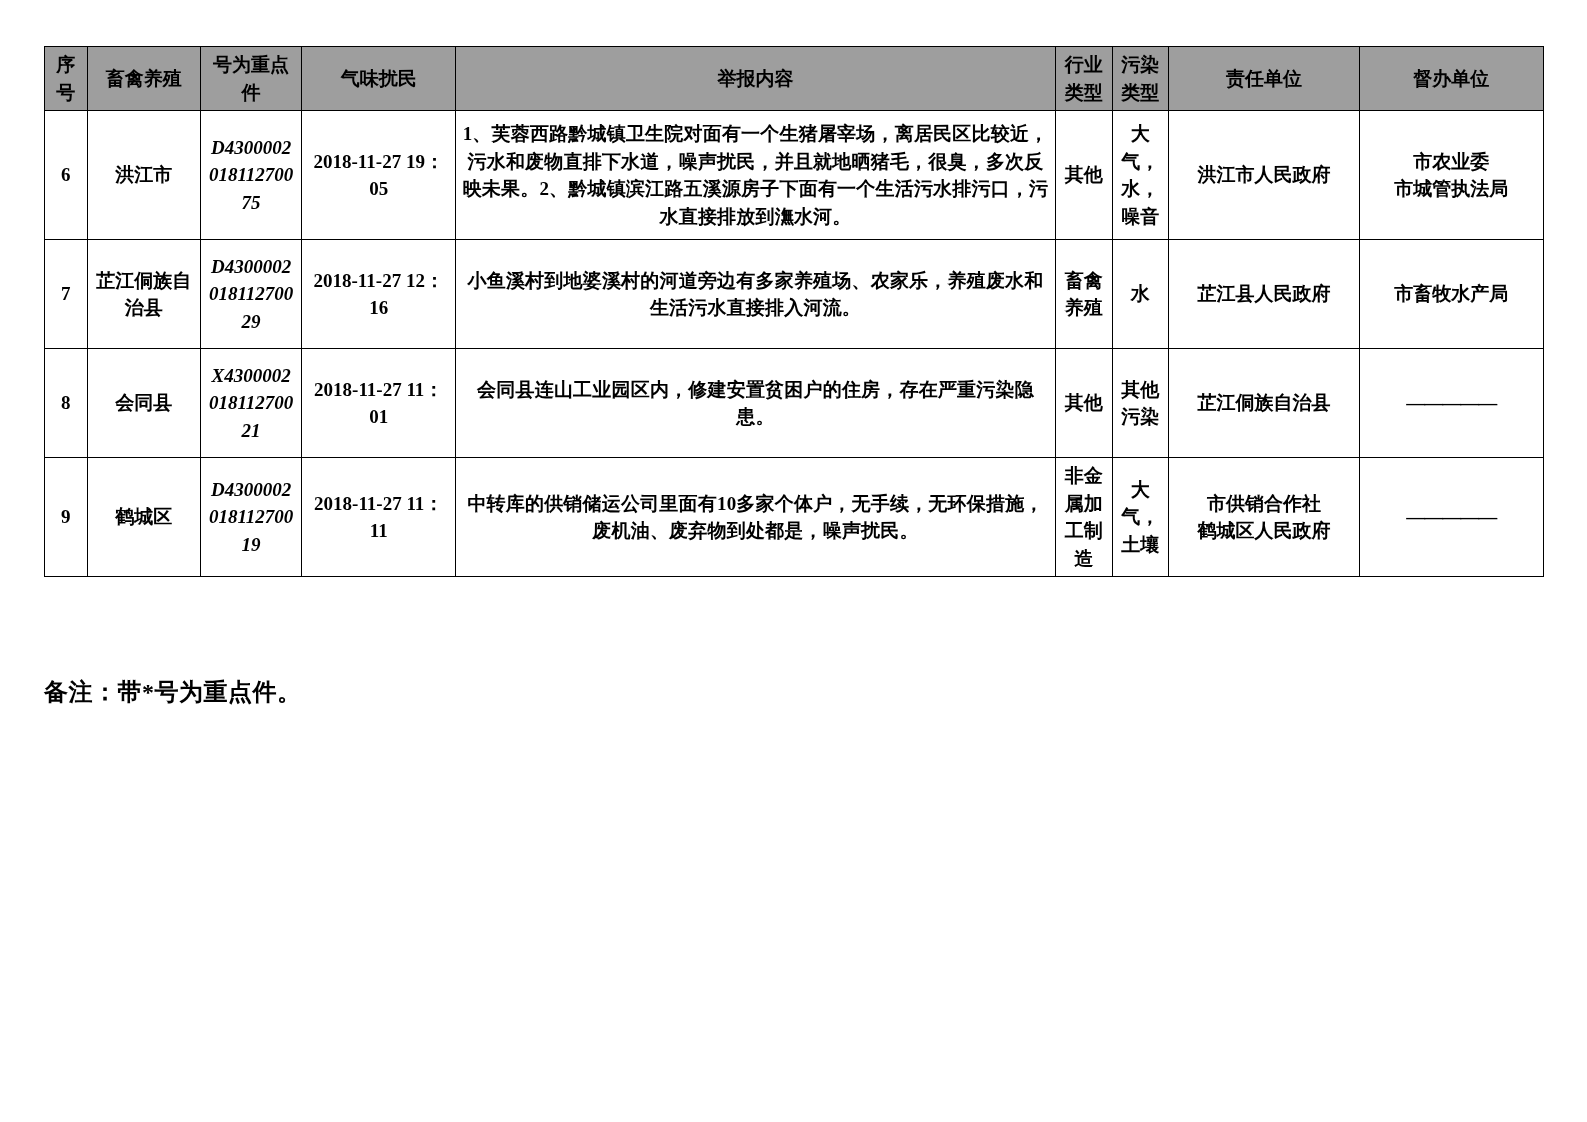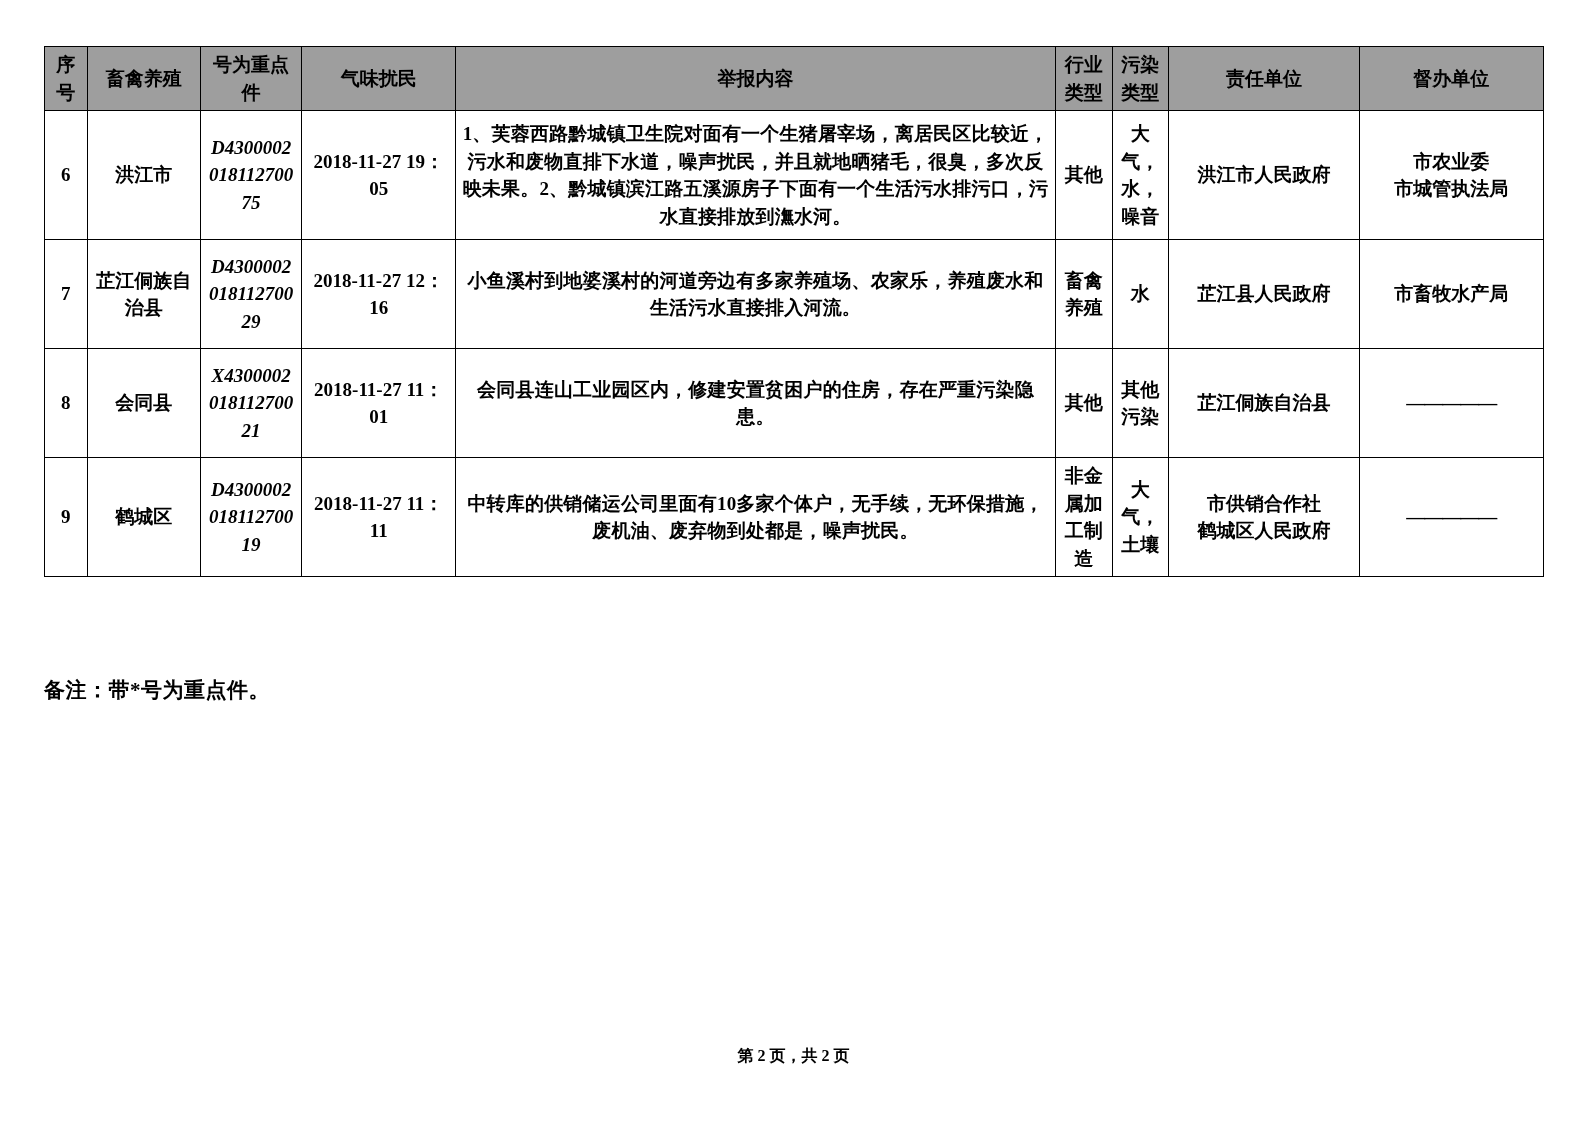--- a/index.html
+++ b/index.html
@@ -87,21 +87,21 @@
   }
   .row-6 td { height: 120px; }
   .row-7 td { height: 100px; }
   .row-8 td { height: 100px; }
   .row-9 td { height: 110px; }
 
   .note {
     position: absolute;
     left: 44px;
     top: 676px;
-    font-size: 21px;
+    font-size: 24px;
     font-weight: bold;
     letter-spacing: 0.5px;
   }
   .footer {
     position: absolute;
     left: 0;
     top: 1046px;
     width: 1587px;
     text-align: center;
     font-size: 16px;
@@ -184,15 +184,14 @@
         <td class="narrow-cell">非金属加工制造</td>
         <td class="narrow-cell">大气，土壤</td>
         <td class="resp-cell">市供销合作社<br>鹤城区人民政府</td>
         <td class="sup-cell dashes">—————</td>
       </tr>
     </tbody>
   </table>
 
   <div class="note">备注：带*号为重点件。</div>
 
-  <div class="footer">第 2 页，共 2 页</div>
 
 </div>
 
 </body></html>

